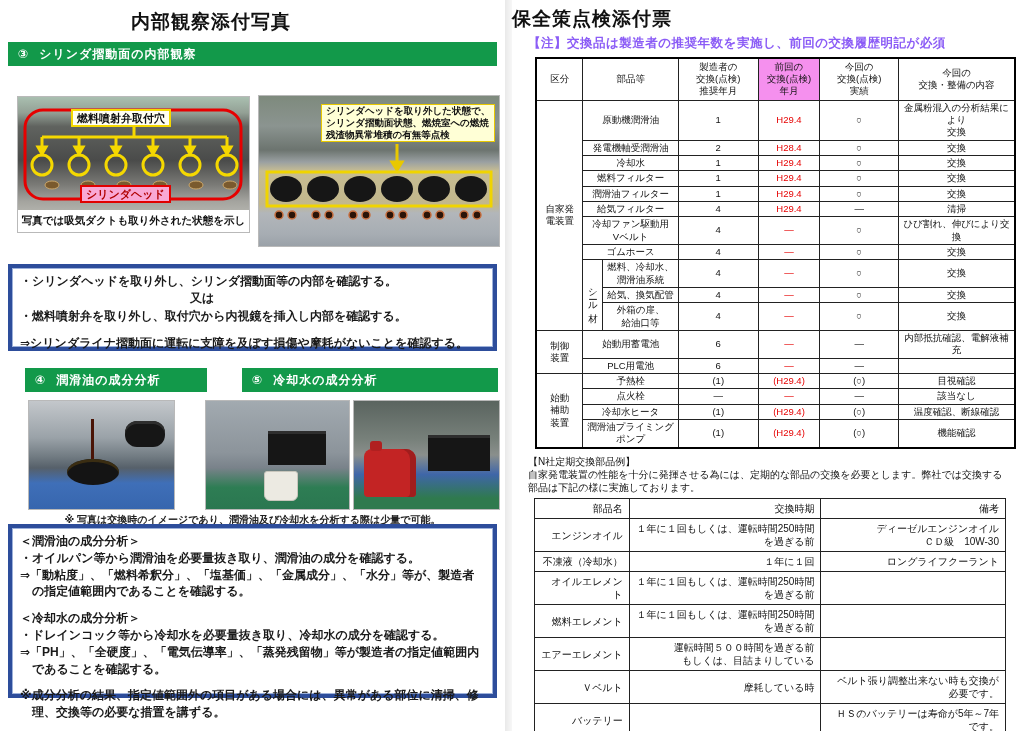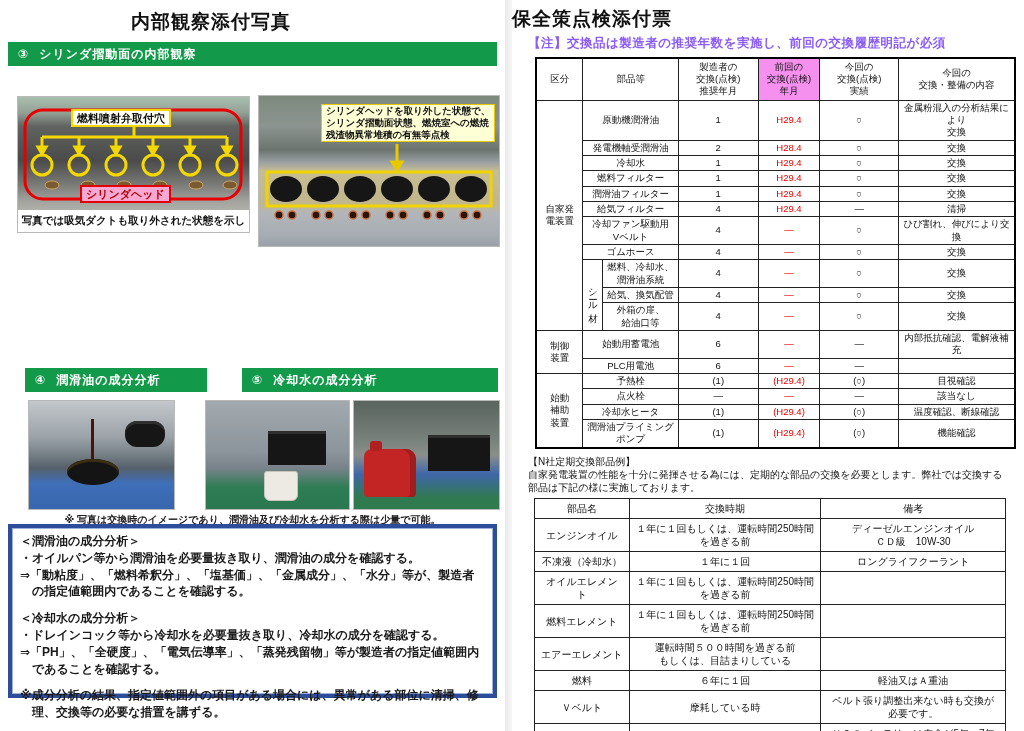--- a/index.html
+++ b/index.html
@@ -76,21 +76,21 @@
   #table1 th, #table1 td { border:1px solid #222; padding:1px 3px; text-align:center;
     vertical-align:middle; white-space:pre-line; line-height:1.3; font-weight:normal; }
   #table1 thead th { height:42px; }
   th.hl { background:#f590ee; }
   td.c-prev { color:#e60000; }
   td.cat { white-space:pre-line; }
   td.sealcell { writing-mode:vertical-rl; text-orientation:upright; padding:2px 0; letter-spacing:1px; }
   .note2 { margin:6px 0 4px 16px; font-size:10px; line-height:1.32; width:480px; }
   .note2 .n2t { font-weight:normal; }
   #table2 { margin-left:22px; margin-top:3px; width:472px; font-size:10px; border:1.5px solid #000; }
-  #table2 th, #table2 td { border:1px solid #222; padding:3px 6px; text-align:center;
+  #table2 th, #table2 td { border:1px solid #222; padding:3px 6px; text-align:right;
     vertical-align:middle; white-space:pre-line; line-height:1.3; font-weight:normal; }
 </style>
 </head>
 <body>
 
 <div class="page" id="page-left">
   <div class="doc-title">内部観察添付写真</div>
 
   <div class="banner" id="banner3">
     <span class="num">③</span><span>シリンダ摺動面の内部観察</span>
@@ -167,20 +167,27 @@
         <circle cx="181" cy="119" r="4"></circle>
           <circle cx="205" cy="119" r="4"></circle>
           <circle cx="218" cy="119" r="4"></circle>
       </g>
     </svg>
     <div class="ann-label" id="p2-note">シリンダヘッドを取り外した状態で、
 シリンダ摺動面状態、燃焼室への燃焼
 残渣物異常堆積の有無等点検</div>
   </div>
 
+  <div class="bluebox" id="bluebox1">
+    <div class="hang">・シリンダヘッドを取り外し、シリンダ摺動面等の内部を確認する。</div>
+    <div class="orline">又は</div>
+    <div class="hang">・燃料噴射弁を取り外し、取付穴から内視鏡を挿入し内部を確認する。</div>
+    <div class="gap"></div>
+    <div class="hang">⇒シリンダライナ摺動面に運転に支障を及ぼす損傷や摩耗がないことを確認する。</div>
+  </div>
 
   <div class="banner" id="banner4">
     <span class="num">④</span><span>潤滑油の成分分析</span>
   </div>
   <div class="banner" id="banner5">
     <span class="num">⑤</span><span>冷却水の成分分析</span>
   </div>
 
   <div class="photo-small" id="photoA">
     <div class="stream"></div>
@@ -420,25 +427,20 @@
           <td>１年に１回もしくは、運転時間250時間を過ぎる前</td>
           <td></td>
         </tr>
         <tr>
           <td>エアーエレメント</td>
           <td>運転時間５００時間を過ぎる前
 もしくは、目詰まりしている</td>
           <td></td>
         </tr>
         <tr>
-          <td>燃料</td>
-          <td>６年に１回</td>
-          <td>軽油又はＡ重油</td>
-        </tr>
-        <tr>
           <td>Ｖベルト</td>
           <td>摩耗している時</td>
           <td>ベルト張り調整出来ない時も交換が必要です。</td>
         </tr>
         <tr>
           <td>バッテリー</td>
           <td></td>
           <td>ＨＳのバッテリーは寿命が5年～7年です。</td>
         </tr>
       </tbody>

